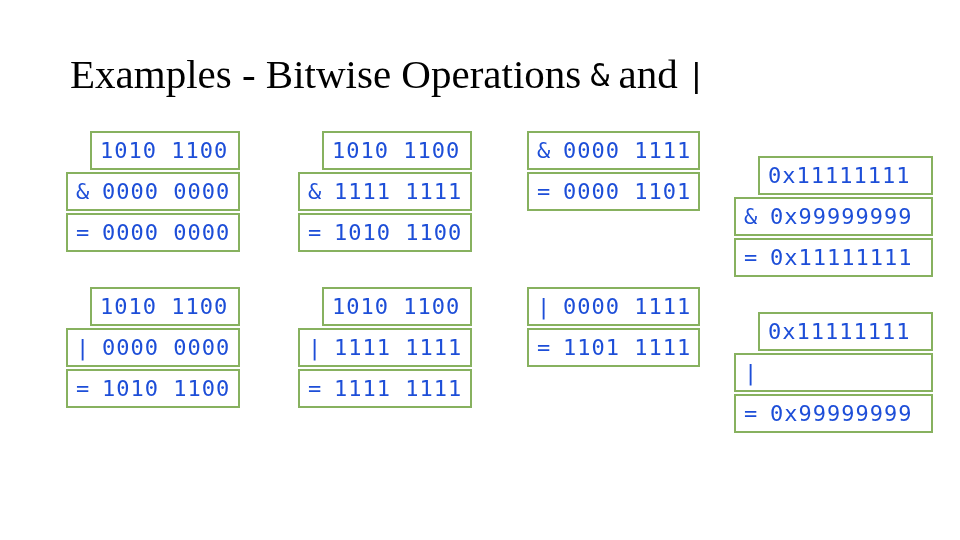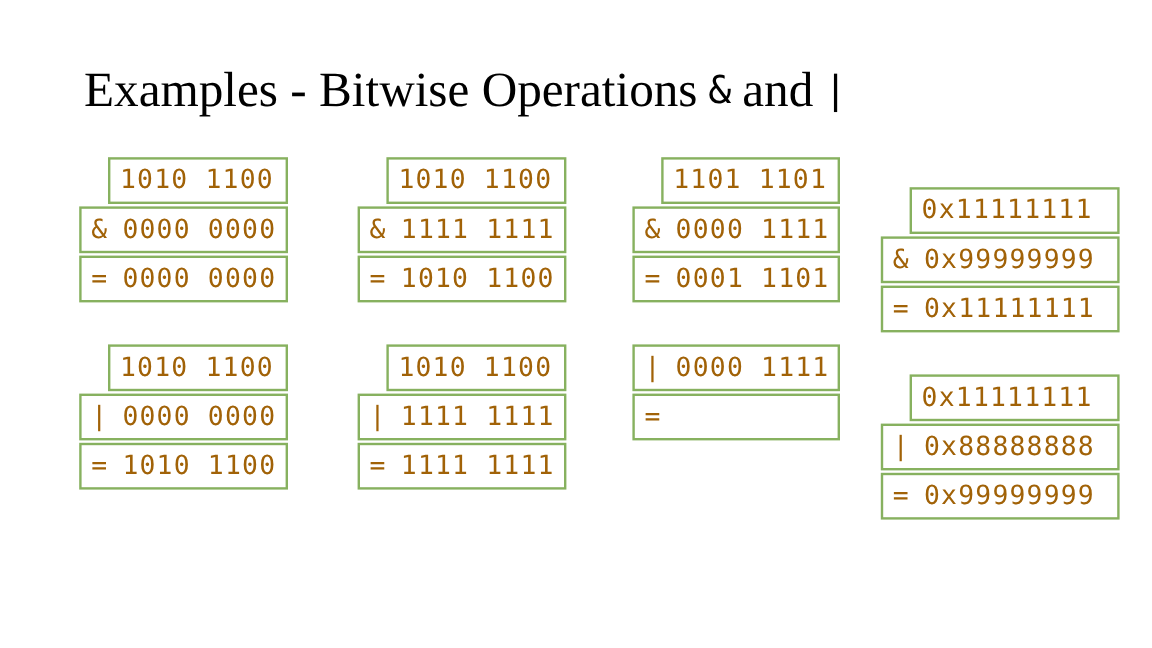--- a/index.html
+++ b/index.html
@@ -42,21 +42,21 @@
     border: 2px solid #87b15f;
     background: #ffffff;
     height: 39px;
     margin-bottom: 2px;
     display: flex;
     align-items: center;
     padding: 0 4px 0 8px;
     font-family: "DejaVu Sans Mono", monospace;
     font-size: 22px;
     letter-spacing: 1px;
-    color: #a16207;
+    color: #1d4ed8;
     white-space: pre;
   }
   .box .op {
     display: inline-block;
     width: 26px;
     flex-shrink: 0;
   }
   .box.operand1 {
     margin-left: 24px;
   }
@@ -83,23 +83,22 @@
     <div class="box"><span class="op">=</span><span class="val">0000 0000</span></div>
   </div>
 
   <div class="group col2 rowA">
     <div class="box operand1"><span class="val">1010 1100</span></div>
     <div class="box"><span class="op">&amp;</span><span class="val">1111 1111</span></div>
     <div class="box"><span class="op">=</span><span class="val">1010 1100</span></div>
   </div>
 
   <div class="group col3 rowA">
-    <div class="box operand1"><span class="val">1101 1101</span></div>
     <div class="box"><span class="op">&amp;</span><span class="val">0000 1111</span></div>
-    <div class="box"><span class="op">=</span><span class="val">0001 1101</span></div>
+    <div class="box"><span class="op">=</span><span class="val">0000 1101</span></div>
   </div>
 
   <div class="group col4 rowA">
     <div class="box operand1"><span class="val">0x11111111</span></div>
     <div class="box"><span class="op">&amp;</span><span class="val">0x99999999</span></div>
     <div class="box"><span class="op">=</span><span class="val">0x11111111</span></div>
   </div>
 
   <div class="group col1 rowB">
     <div class="box operand1"><span class="val">1010 1100</span></div>
@@ -108,22 +107,22 @@
   </div>
 
   <div class="group col2 rowB">
     <div class="box operand1"><span class="val">1010 1100</span></div>
     <div class="box"><span class="op">|</span><span class="val">1111 1111</span></div>
     <div class="box"><span class="op">=</span><span class="val">1111 1111</span></div>
   </div>
 
   <div class="group col3 rowB">
     <div class="box"><span class="op">|</span><span class="val">0000 1111</span></div>
-    <div class="box"><span class="op">=</span></div>
+    <div class="box"><span class="op">=</span><span class="val">1101 1111</span></div>
   </div>
 
   <div class="group col4 rowB">
     <div class="box operand1"><span class="val">0x11111111</span></div>
-    <div class="box"><span class="op">|</span><span class="val">0x88888888</span></div>
+    <div class="box"><span class="op">|</span></div>
     <div class="box"><span class="op">=</span><span class="val">0x99999999</span></div>
   </div>
 
 </div>
 
 </body></html>

